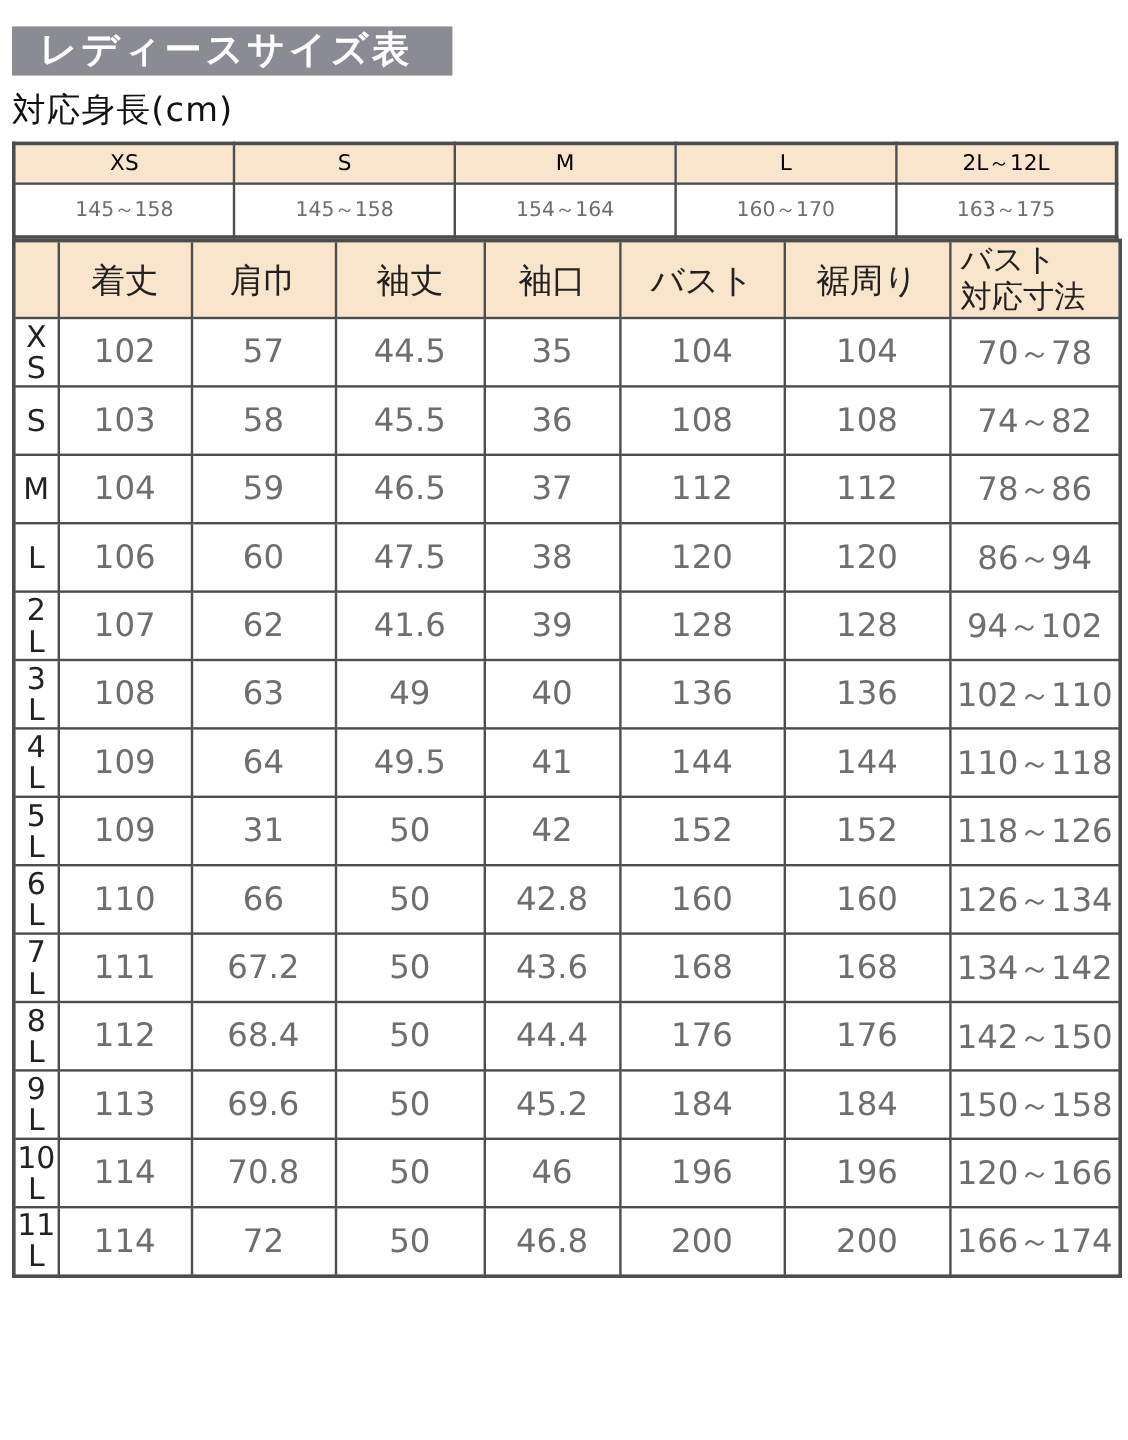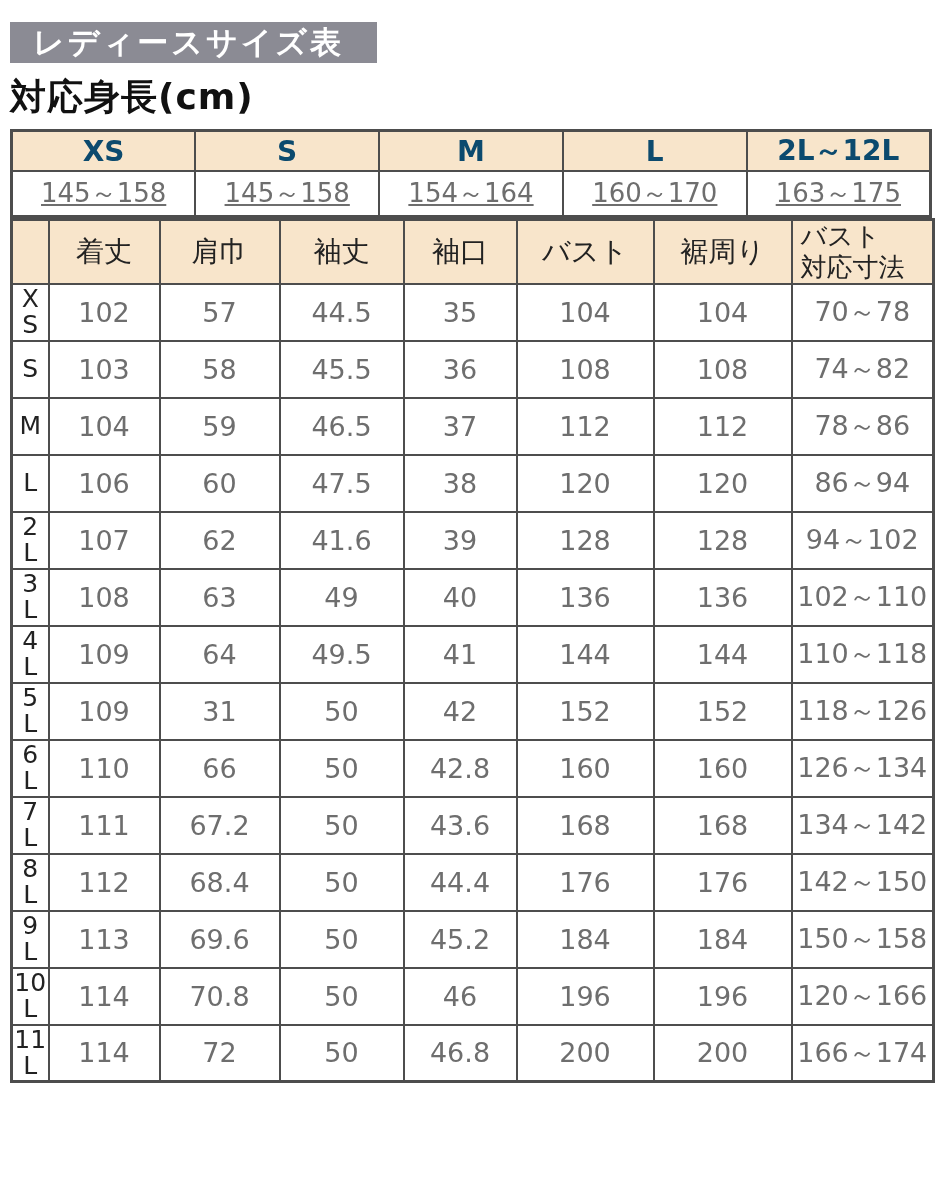--- a/index.html
+++ b/index.html
@@ -21,22 +21,22 @@
     line-height: 41px;
     height: 41px;
     padding: 0 33px 0 23px;
     letter-spacing: 3px;
     white-space: nowrap;
     text-align: center;
   }
 
   .section-label {
     margin-top: 10px;
-    font-size: 36px;
-    font-weight: bold;
+    font-size: 28px;
+    font-weight: normal;
     color: #111111;
     letter-spacing: 1px;
   }
 
   table {
     border-collapse: collapse;
     table-layout: fixed;
     width: 922px;
   }
   th, td {
@@ -44,31 +44,30 @@
     text-align: center;
     vertical-align: middle;
     padding: 0;
     overflow: hidden;
   }
   table { border: 3px solid #4d4d4d; }
 
   .height-table { margin-top: 7px; }
   .height-table th {
     background: #f8e5cb;
-    color: #0c4a6e;
-    font-size: 28px;
-    font-weight: 700;
+    color: #000000;
+    font-size: 18px;
+    font-weight: 400;
     height: 33px;
   }
   .height-table td {
     color: #6e6e6e;
-    font-size: 26px;
+    font-size: 17px;
     font-weight: normal;
     height: 45px;
-    text-decoration: underline;
   }
 
   .size-table { }
   .size-table th.col-h {
     background: #f8e5cb;
     color: #222222;
     font-size: 28px;
     font-weight: 500;
     height: 61px;
     line-height: 31px;

